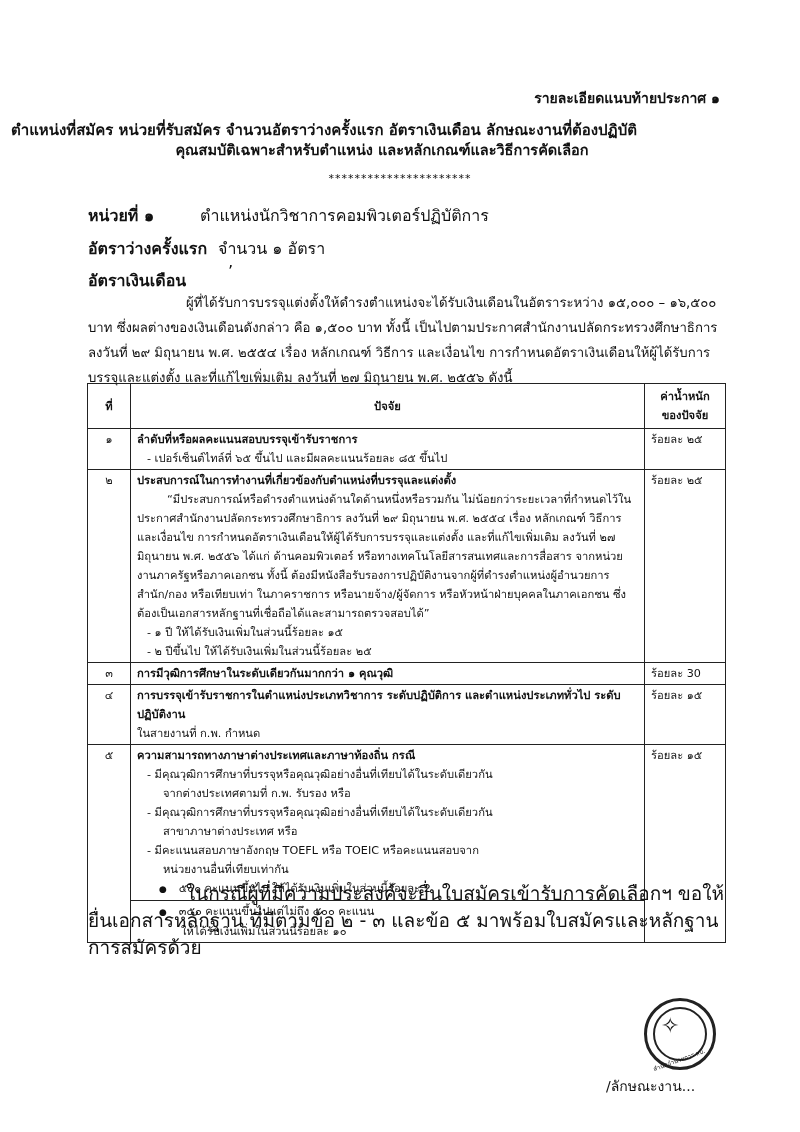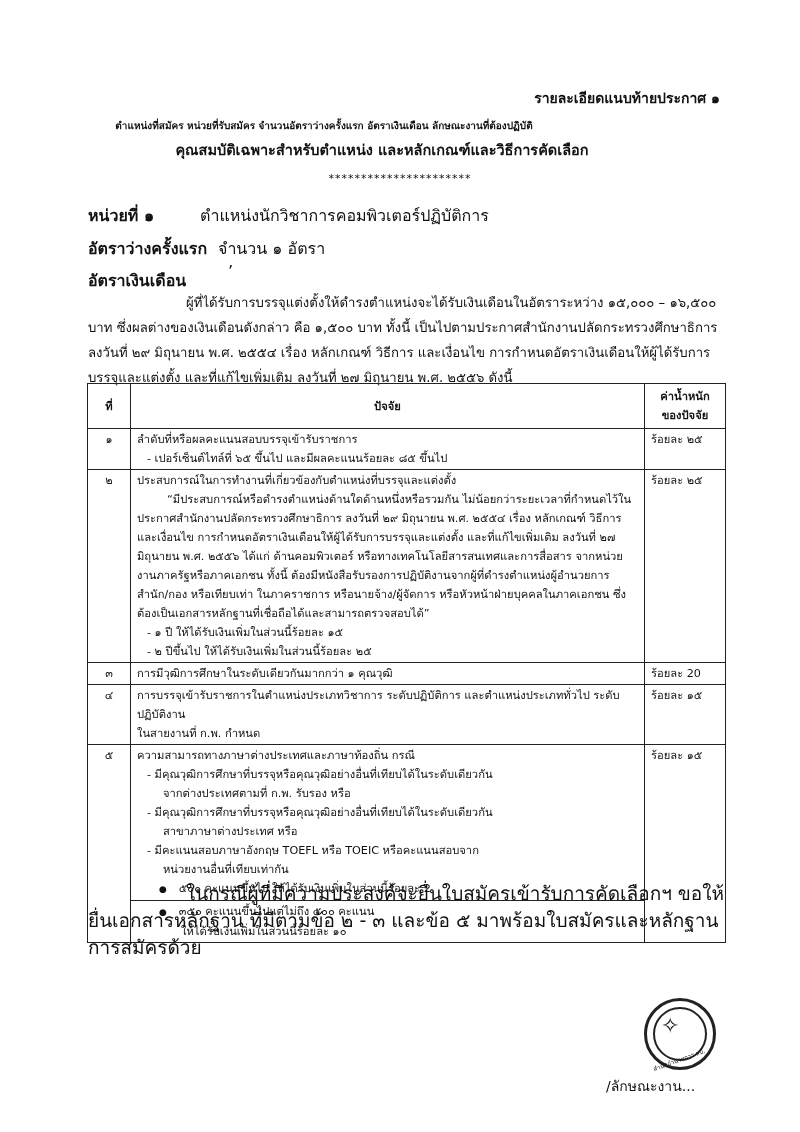--- a/index.html
+++ b/index.html
@@ -1,34 +1,34 @@
 <!DOCTYPE html>
 <html><head>
 <meta charset="utf-8">
 <style>
   html, body { margin:0; padding:0; background:#ffffff; }
   body { width:800px; height:1132px; position:relative; overflow:hidden;
          font-family:"DejaVu Sans", "Liberation Sans", sans-serif; color:#111; }
   .abs { position:absolute; white-space:nowrap; }
   .bold { font-weight:bold; }
   .hdr-ref { right:80px; top:87px; font-size:14px; }
-  .title1 { left:0; width:648px; text-align:center; top:118px; font-size:10px; }
+  .title1 { left:0; width:648px; text-align:center; top:118px; font-size:15px; }
   .title2 { left:0; width:764px; text-align:center; top:138px; font-size:14.5px; }
   .stars { left:0; width:800px; text-align:center; top:172px; font-size:11px; letter-spacing:1px; }
   .meta { left:88px; font-size:16px; }
   .meta .val { position:absolute; left:108px; font-weight:normal; }
   .para { left:88px; width:630px; font-size:13.2px; line-height:25px; white-space:normal; }
   .para .indent { display:inline-block; width:98px; }
   table.factors { position:absolute; left:87px; top:383px; width:639px; border-collapse:collapse;
                   font-size:11.2px; line-height:19px; }
   table.factors td, table.factors th { border:1.2px solid #222; vertical-align:top; padding:1px 6px; }
   table.factors th { font-weight:bold; text-align:center; vertical-align:middle; padding:3px 4px; }
   .col-no { width:30px; text-align:center; }
   .col-weight { width:68px; }
-  .factor-title { font-weight:normal; }
+  .factor-title { font-weight:bold; }
   .sub { padding-left:10px; }
   .sub2 { padding-left:26px; }
   .quote { text-indent:30px; white-space:normal; }
   .bullet-row td { border-top:1.2px solid #333;margin-top:20px; }
   .bullet { padding-left:22px; }
   .bullet::before { content:"●"; margin-right:12px; font-size:9px; }
   .closing { left:88px; width:640px; font-size:19px; line-height:27px; white-space:normal; top:880px; }
   .closing .indent { display:inline-block; width:98px; }
   .seal { left:644px; top:998px; width:66px; height:66px; border:3px solid #222; border-radius:50%; }
   .seal-inner { position:absolute; left:6px; top:6px; width:50px; height:50px; border:2px solid #222; border-radius:50%; }
@@ -87,21 +87,21 @@
       <div class="sub">-   ๑ ปี ให้ได้รับเงินเพิ่มในส่วนนี้ร้อยละ ๑๕</div>
       <div class="sub">-   ๒ ปีขึ้นไป ให้ได้รับเงินเพิ่มในส่วนนี้ร้อยละ ๒๕</div>
     </td>
     <td class="col-weight">ร้อยละ ๒๕</td>
   </tr>
   <tr>
     <td class="col-no">๓</td>
     <td>
           <div class="factor-title">การมีวุฒิการศึกษาในระดับเดียวกันมากกว่า ๑ คุณวุฒิ</div>
         </td>
-    <td class="col-weight">ร้อยละ 20</td>
+    <td class="col-weight">ร้อยละ 30</td>
   </tr>
   <tr>
     <td class="col-no">๔</td>
     <td>
       <div class="factor-title">การบรรจุเข้ารับราชการในตำแหน่งประเภทวิชาการ ระดับปฏิบัติการ และตำแหน่งประเภททั่วไป ระดับปฏิบัติงาน</div>
       <div>ในสายงานที่ ก.พ. กำหนด</div>
     </td>
     <td class="col-weight">ร้อยละ ๑๕</td>
   </tr>
   <tr>

